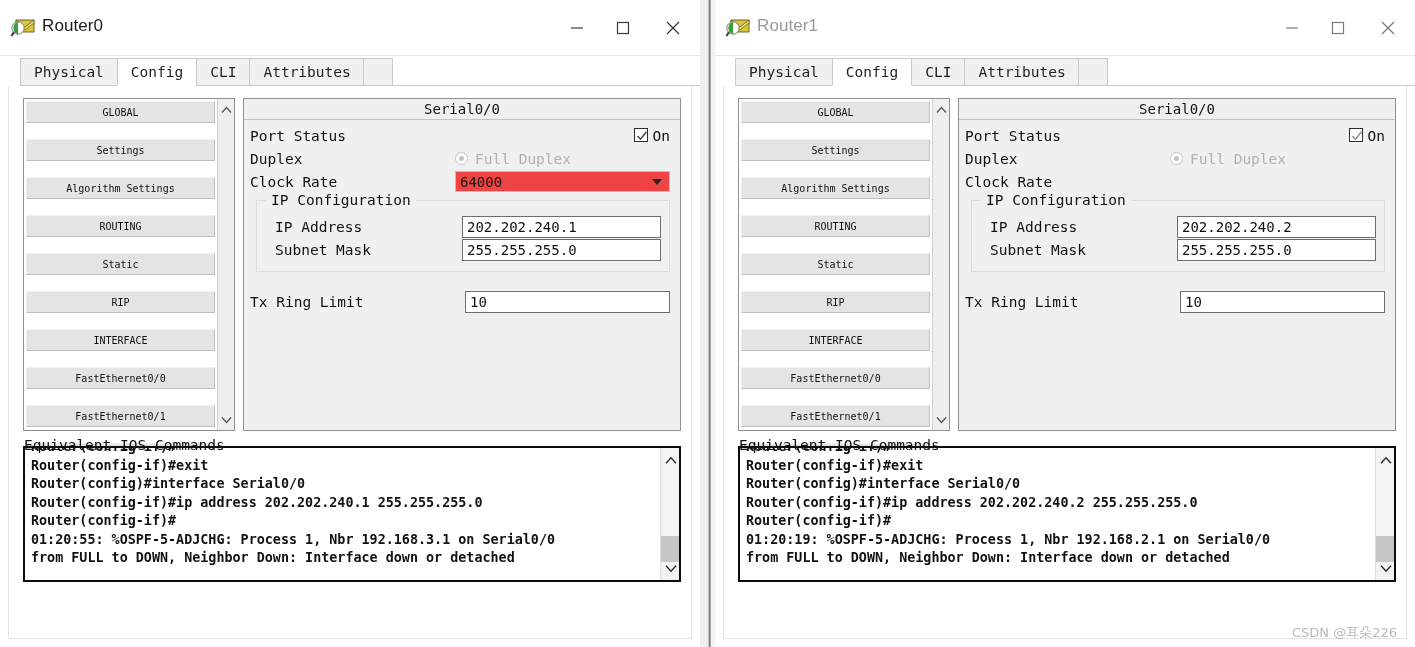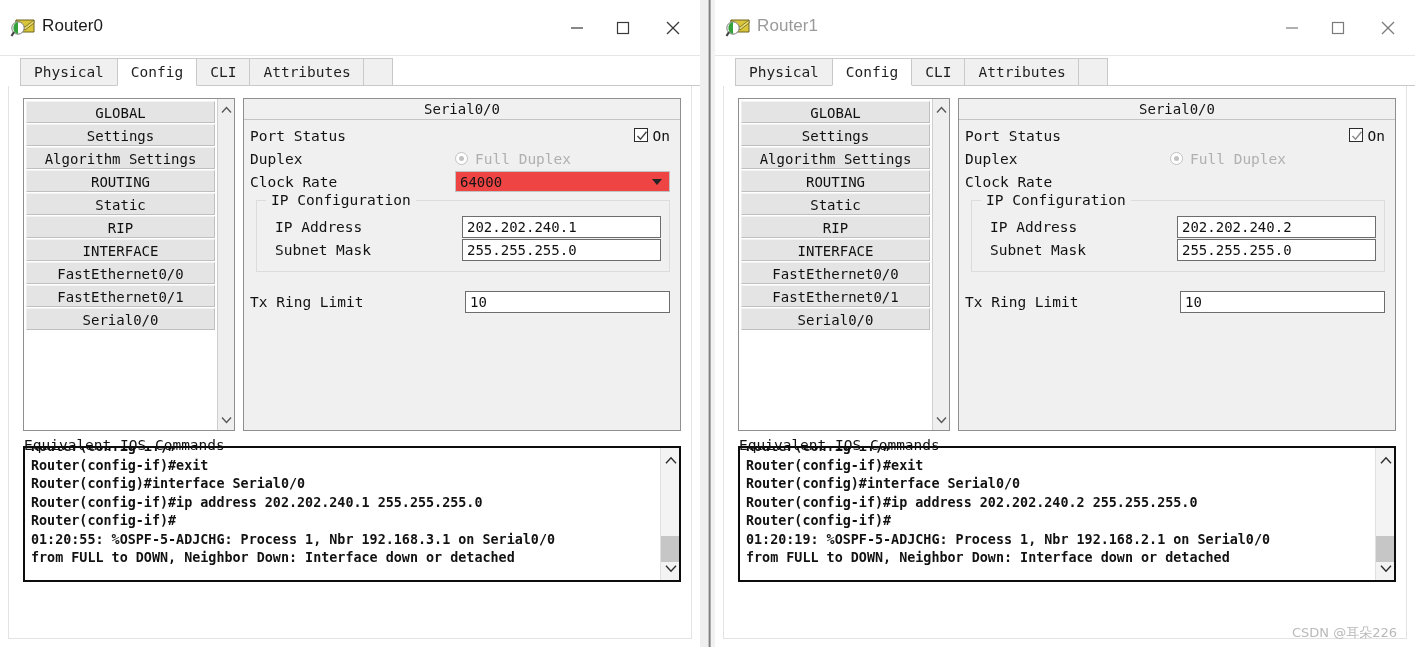--- a/index.html
+++ b/index.html
@@ -144,27 +144,27 @@
   .sidebar-list {
     flex: 1;
     padding: 2px 2px 0 2px;
     background: #ffffff;
   }
   .sb-item {
     height: 22px;
     line-height: 22px;
     text-align: center;
     font-family: "DejaVu Sans Mono", "Liberation Mono", monospace;
-    font-size: 14px;
+    font-size: 10px;
     color: #101010;
     background: #e4e4e4;
     border: 1px solid #bfbfbf;
     border-top-color: #f3f3f3;
     border-left-color: #f0f0f0;
-    margin-bottom: 1px;
+    margin-bottom: 16px;
     white-space: nowrap;
     overflow: hidden;
   }
   .sidebar-scroll {
     width: 17px;
     background: #efefef;
     border-left: 1px solid #cfcfcf;
     position: relative;
   }
   .sb-arrow {

